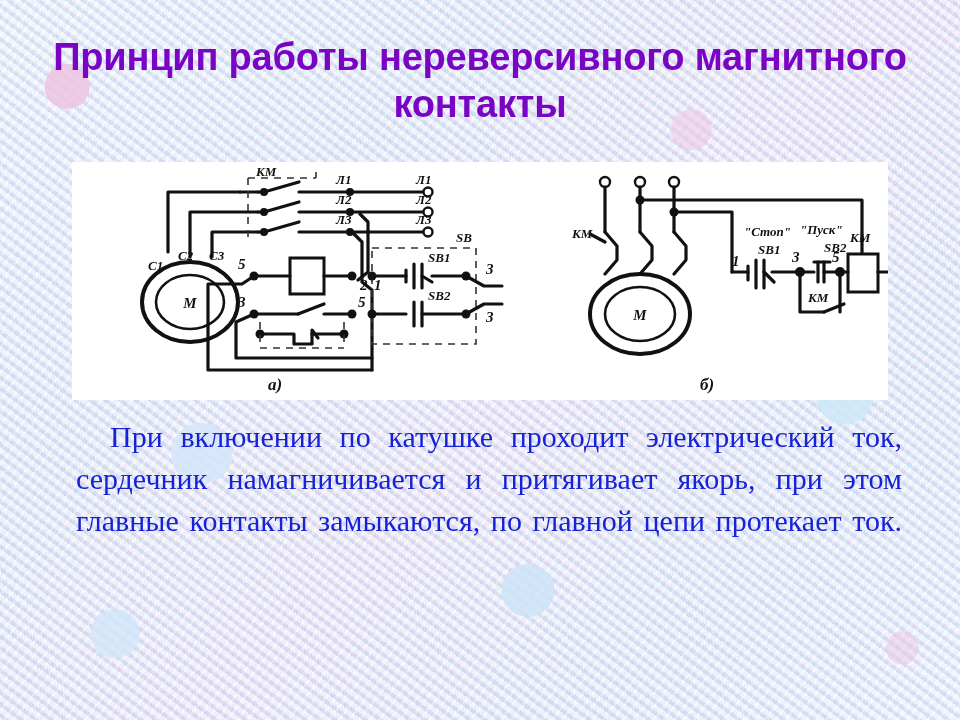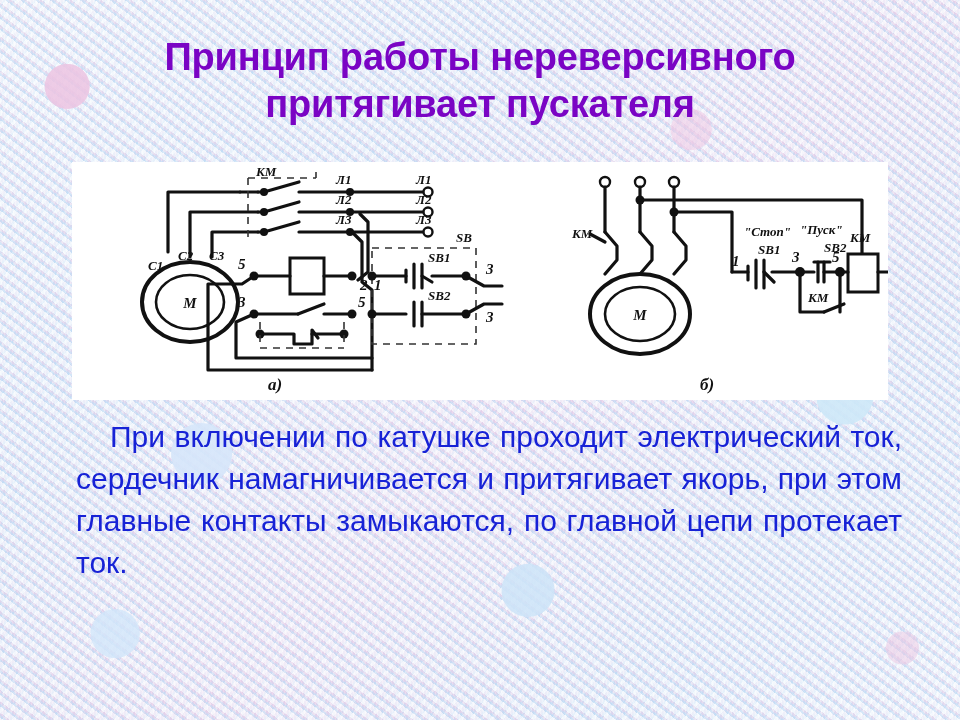--- a/index.html
+++ b/index.html
@@ -72,40 +72,40 @@
     height: 238px;
   }
 
   
   #body-text {
     position: absolute;
     left: 76px;
     top: 416px;
     width: 826px;
     color: #1722d6;
-    font-family: Liberation Sans, sans-serif;
+    font-family: Liberation Serif, serif;
     font-size: 30px;
     line-height: 42px;
     text-align: justify;
     text-indent: 34px;
   }
   #body-text::after {
     content: "";
     display: inline-block;
     width: 100%;
   }
 </style>
 </head>
 <body>
 
 <div id="slide-bg"></div>
 
 <div id="slide-root">
 
-  <div id="title">Принцип работы нереверсивного притягивает пускателя</div>
+  <div id="title">Принцип работы нереверсивного магнитного контакты</div>
 
   <div id="figure-panel">
     <svg id="figure-svg" viewBox="0 0 816 238">
       <defs>
         <style>
           .w  { stroke:#111; stroke-width:3.2; fill:none; stroke-linecap:round; stroke-linejoin:round; }
           .wt { stroke:#111; stroke-width:2.2; fill:none; stroke-linecap:round; stroke-linejoin:round; }
           .dsh{ stroke:#333; stroke-width:1.6; fill:none; stroke-dasharray:7 6; }
           .nd { fill:#111; }
           .op { fill:#fff; stroke:#111; stroke-width:2.4; }

